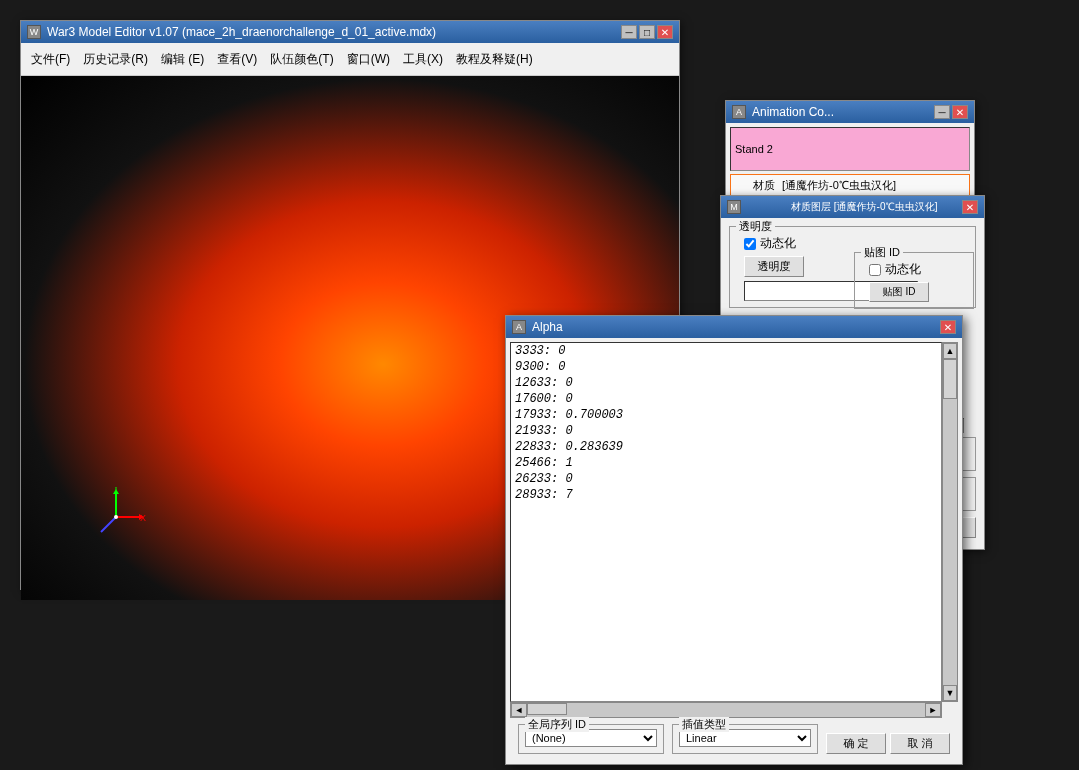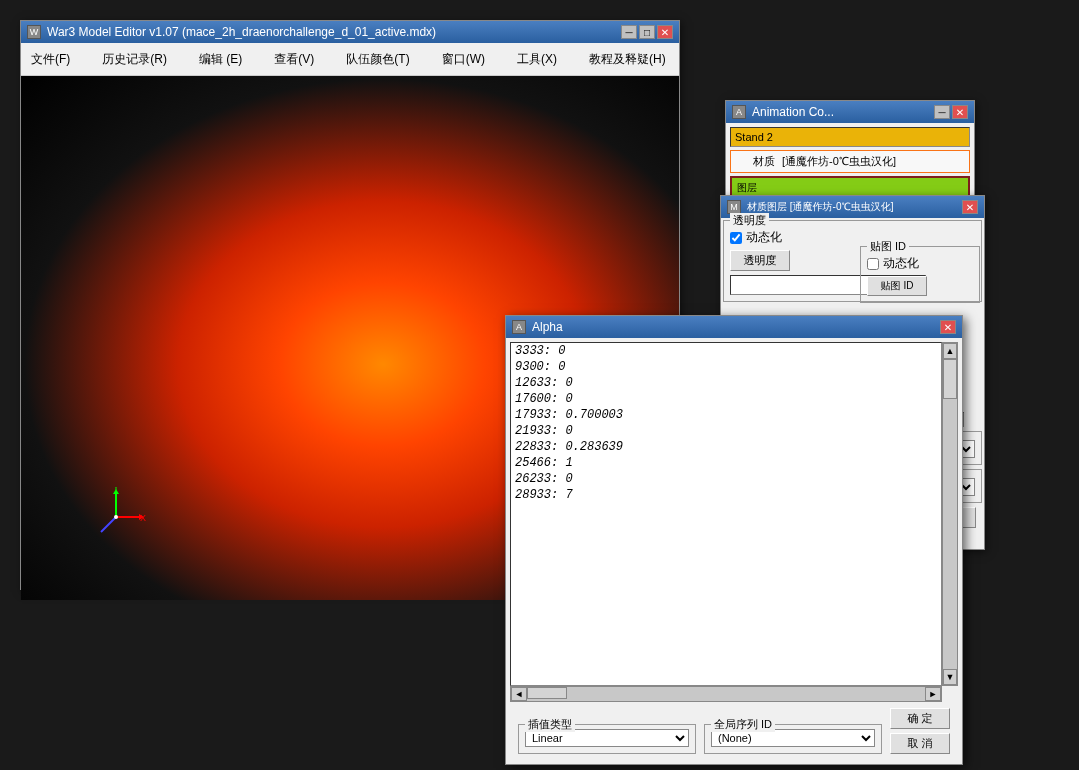--- a/index.html
+++ b/index.html
@@ -68,21 +68,21 @@
     }
     .titlebar-btn.close { background: #e05050; color: white; }
 
     .window-menubar {
       background: #f0f0f0;
       height: 22px;
       display: flex;
       align-items: center;
       border-bottom: 1px solid #ccc;
       padding: 16px 4px;
-      gap: 20px;
+      gap: 1px;
     }
     .menu-item {
       padding: 2px 6px;
       font-size: 12px;
       cursor: pointer;
       color: #000;
     }
 
     .window-content {
       background: #000;
@@ -126,21 +126,22 @@
       left: 720px;
       width: 265px;
       height: 355px;
       background: #f0f0f0;
       border: 1px solid #888;
       box-shadow: 2px 2px 8px rgba(0,0,0,0.5);
     }
 
     .section-group {
       border: 1px solid #999;
-      padding: 4px 6px 6px;
+      margin: 6px;
+      padding: 4px 14px 6px;
       position: relative;
     }
     .section-label {
       position: absolute;
       top: -8px;
       left: 6px;
       background: #f0f0f0;
       padding: 0 3px;
       font-size: 11px;
     }
@@ -278,21 +279,21 @@
     select.win-select {
       background: white;
       border: 1px solid #888;
       padding: 1px 2px;
       font-size: 11px;
       width: 100%;
       font-family: inherit;
     }
     .confirm-buttons {
       display: flex;
-      flex-direction: column;
+      flex-direction: row;
       gap: 4px;
     }
 
     
     svg.axes-svg {
       width: 60px;
       height: 60px;
     }
   </style>
 </head>
@@ -340,36 +341,36 @@
 <div class="anim-window">
   <div class="window-titlebar">
     <div class="titlebar-icon">A</div>
     <span class="titlebar-title">Animation Co...</span>
     <div class="titlebar-buttons">
       <div class="titlebar-btn">─</div>
       <div class="titlebar-btn close">✕</div>
     </div>
   </div>
   <div style="padding:4px;">
-    <div style="background:#eab308;border:1px inset #888;padding:3px 4px;margin-bottom:0;font-size:11px;">Stand 2</div>
+    <div style="background:#f9a8d4;border:1px inset #888;padding:15px 4px;margin-bottom:0;font-size:11px;">Stand 2</div>
     <div style="border:1px solid #f97316;padding:3px 22px;margin:3px 0;font-size:11px;background:#f8f8f8;">
       <span>材质</span>
       <span style="margin-left:4px;">[通魔作坊-0℃虫虫汉化]</span>
     </div>
     <div style="border:2px solid #7f1d1d;padding:3px 5px;margin:3px 0;font-size:10px;background:#84cc16;">
       <span>图层</span>
     </div>
     <div style="height:80px;background:white;border:1px inset #888;margin-top:4px;"></div>
   </div>
 </div>
 
 <div class="matlayer-window">
   <div class="window-titlebar">
     <div class="titlebar-icon">M</div>
-    <span class="titlebar-title" style="font-size:10px;">材质图层  [通魔作坊-0℃虫虫汉化]</span>
+    <span class="titlebar-title" style="font-size:10px;margin-left:44px;">材质图层  [通魔作坊-0℃虫虫汉化]</span>
     <div class="titlebar-buttons">
       <div class="titlebar-btn close">✕</div>
     </div>
   </div>
   <div style="padding:2px;">
 
     <div class="section-group">
       <span class="section-label">透明度</span>
       <div class="checkbox-row">
         <input type="checkbox" checked="" style="">
@@ -451,33 +452,33 @@
     <div class="scrollbar-h" style="width:calc(100% - 16px);">
       <div class="scrollbar-btn">◄</div>
       <div class="scrollbar-track">
         <div class="scrollbar-thumb"></div>
       </div>
       <div class="scrollbar-btn">►</div>
     </div>
 
     <div class="bottom-controls">
       <div class="combo-group">
+        <span class="section-label">全局序列 ID</span>
+        <select class="win-select">
+          <option>(None)</option>
+        </select>
+      </div>
+      <div class="combo-group">
         <span class="section-label">插值类型</span>
         <select class="win-select">
           <option value="None">None</option>
           <option value="Linear" selected="">Linear</option>
           <option value="Hermite">Hermite</option>
           <option value="Bezier">Bezier</option>
         </select>
       </div>
-      <div class="combo-group">
-        <span class="section-label">全局序列 ID</span>
-        <select class="win-select">
-          <option>(None)</option>
-        </select>
-      </div>
       <div class="confirm-buttons">
         <button class="win-button">确 定</button>
         <button class="win-button">取 消</button>
       </div>
     </div>
   </div>
 </div>
 
 </body></html>

